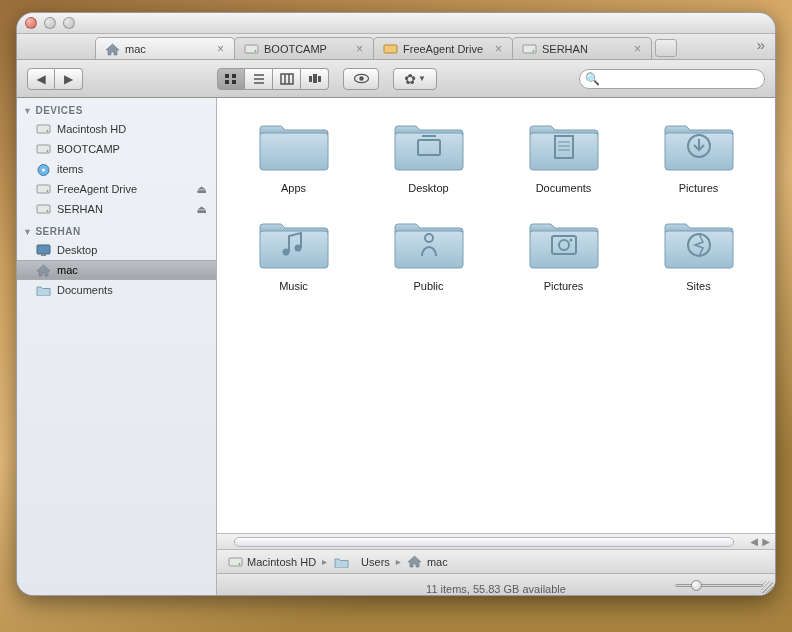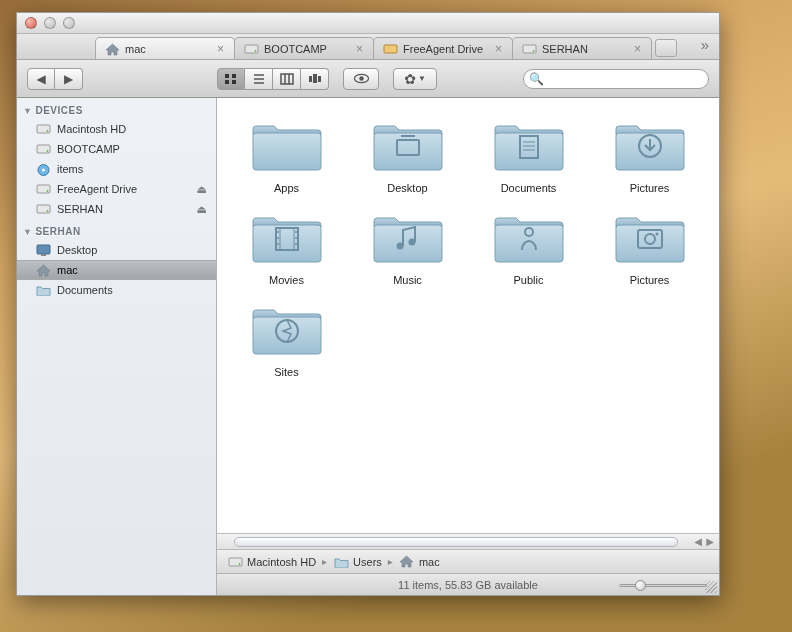--- a/index.html
+++ b/index.html
@@ -1,17 +1,17 @@
 <!DOCTYPE html>
 <html><head>
 <meta charset="utf-8">
 <style>
   * { box-sizing: border-box; margin: 0; padding: 0; font-family: "Lucida Grande", "Helvetica Neue", Arial, sans-serif; }
   body { width: 792px; height: 632px; background: linear-gradient(160deg,#9a6e3a 0%,#d6a865 30%,#e5bb7a 50%,#a7823f 80%); position: relative; overflow:hidden;}
-  .window { position:absolute; top:12px; left:16px; width:704px; height:584px; background:#c4b5fd; border:1px solid #9a9a9a; border-radius:0; box-shadow:0 6px 24px rgba(0,0,0,0.45); display:flex; flex-direction:column; overflow:hidden;}
+  .window { position:absolute; top:12px; left:16px; width:760px; height:584px; background:#c4b5fd; border:1px solid #9a9a9a; border-radius:17px; box-shadow:0 6px 24px rgba(0,0,0,0.45); display:flex; flex-direction:column; overflow:hidden;}
   
   .titlebar { height:21px; background:linear-gradient(#f4f4f4,#d9d9d9); border-bottom:1px solid #b5b5b5; display:flex; align-items:center; padding:0 8px; gap:7px;}
   .tl-btn { width:12px; height:12px; border-radius:50%; border:1px solid rgba(0,0,0,0.25);}
   .tl-close{background:radial-gradient(circle at 30% 30%,#ffb9b0,#d06050);}
   .tl-min{background:radial-gradient(circle at 30% 30%,#e8e8e8,#bdbdbd);}
   .tl-zoom{background:radial-gradient(circle at 30% 30%,#e8e8e8,#bdbdbd);}
   
   .tabstrip { height:26px; background:linear-gradient(#e9e9e9,#d3d3d3); border-bottom:1px solid #a8a8a8; display:flex; align-items:flex-end; padding-left:78px; gap:0; position:relative;}
   .tab { display:flex; align-items:center; height:22px; padding:0 8px 0 9px; font-size:11px; color:#333; background:linear-gradient(#f7f7f7,#e1e1e1); border:1px solid #a8a8a8; border-bottom:none; border-top-left-radius:5px; border-top-right-radius:5px; margin-right:-1px; cursor:default; min-width:140px; position:relative;}
   .tab.inactive{background:linear-gradient(#e2e2e2,#d0d0d0);}
@@ -42,33 +42,33 @@
   .sidebar{width:200px;background:linear-gradient(#eef1f6,#e4e8ee);border-right:1px solid #b2b2b2;overflow:auto;font-size:11px;color:#333;}
   .sb-head{display:flex;align-items:center;padding:7px 8px 3px 6px;font-size:10px;letter-spacing:0.5px;color:#6b757f;text-shadow:0 1px 0 #fff;font-weight:bold;}
   .sb-head .disclosure{margin-right:3px;color:#8a8f96;font-size:9px;}
   .sb-item{display:flex;align-items:center;padding:2px 9px 2px 18px;height:20px;cursor:default;}
   .sb-item .sb-icon{width:16px;height:14px;margin-right:6px;display:inline-flex;align-items:center;justify-content:center;}
   .sb-item.selected{background:linear-gradient(#bcbfc4,#a2a6ab);color:#000;border-top:1px solid #aaa;border-bottom:1px solid #aaa;padding-top:1px;padding-bottom:1px;}
   .sb-item .eject{margin-left:auto;color:#7a7f87;font-size:11px;}
   
   .content{flex:1;display:flex;flex-direction:column;background:#fff;}
   .icons-area{flex:1;overflow:auto;padding:18px 14px;}
-  .grid{display:grid;grid-template-columns:repeat(4,1fr);gap:14px 10px;}
+  .grid{display:grid;grid-template-columns:repeat(4,1fr);gap:20px 10px;}
   .cell{display:flex;flex-direction:column;align-items:center;font-size:11px;color:#222;cursor:default;}
   .cell .label{margin-top:6px;text-align:center;}
   .folder-svg{width:74px;height:58px;}
   .hscroll{height:16px;background:linear-gradient(#f3f3f3,#e1e1e1);border-top:1px solid #bcbcbc;display:flex;align-items:center;padding:0 3px;}
   .hscroll .thumb{height:10px;flex:1;margin:0 14px;background:linear-gradient(#fff,#dfe2e6);border:1px solid #b2b6bb;border-radius:6px;}
   .hscroll .arr{width:12px;height:12px;color:#8a8a8a;font-size:10px;text-align:center;line-height:12px;}
   
   .pathbar{height:24px;background:linear-gradient(#efefef,#dadada);border-top:1px solid #b8b8b8;display:flex;align-items:center;padding:0 10px;font-size:11px;color:#333;gap:6px;}
   .pathbar .icon{width:16px;height:14px;display:inline-flex;align-items:center;justify-content:center;}
   .pathbar .sep{color:#8a8a8a;font-size:10px;}
   
-  .statusbar{height:22px;background:linear-gradient(#e8e8e8,#d2d2d2);border-top:1px solid #b0b0b0;display:flex;align-items:center;justify-content:center;font-size:11px;color:#5c5c5c;position:relative;}
+  .statusbar{height:22px;background:linear-gradient(#e8e8e8,#d2d2d2);border-top:1px solid #b0b0b0;display:flex;align-items:flex-end;justify-content:center;font-size:11px;color:#5c5c5c;position:relative;}
   .zoom-slider{position:absolute;right:12px;top:5px;width:88px;height:12px;display:flex;align-items:center;}
   .zoom-slider .track{flex:1;height:3px;background:linear-gradient(#bbb,#eee);border:1px solid #9a9a9a;border-radius:2px;position:relative;}
   .zoom-slider .knob{position:absolute;left:18%;top:-5px;width:11px;height:11px;background:radial-gradient(circle at 30% 30%,#fff,#c9c9c9);border:1px solid #8d8d8d;border-radius:50%;}
   .grip{position:absolute;right:2px;bottom:2px;width:12px;height:12px;opacity:0.4;}
   .grip::before{content:"";position:absolute;right:0;bottom:0;width:100%;height:100%;background:repeating-linear-gradient(135deg,#666 0,#666 1px,transparent 1px,transparent 3px);}
 </style>
 </head>
 <body>
 
 <div class="window">
@@ -294,36 +294,20 @@
                   <rect x="3" y="17" width="68" height="37" rx="3" fill="url(#fgrad)" stroke="#7ba0b5"></rect>
                   <circle cx="37" cy="30" r="11" fill="none" stroke="#6d8fa3" stroke-width="2"></circle>
                   <path d="M37 23v10m-5-4l5 5 5-5" fill="none" stroke="#6d8fa3" stroke-width="2"></path>
                 </svg></div>
               <div class="label">Pictures</div>
             </div>
             <div class="cell">
               <div><svg class="folder-svg" viewBox="0 0 74 58">
                   <path d="M6 10h18l4 4h40a3 3 0 0 1 3 3v2H3v-6a3 3 0 0 1 3-3z" fill="url(#ftab)" stroke="#7ba0b5"></path>
                   <rect x="3" y="17" width="68" height="37" rx="3" fill="url(#fgrad)" stroke="#7ba0b5"></rect>
-                  <rect x="26" y="20" width="22" height="22" fill="none" stroke="#6d8fa3" stroke-width="2"></rect>
-                  <line x1="30" y1="20" x2="30" y2="42" stroke="#6d8fa3"></line>
-                  <line x1="44" y1="20" x2="44" y2="42" stroke="#6d8fa3"></line>
-                  <circle cx="28" cy="24" r="1" fill="#6d8fa3"></circle>
-                  <circle cx="28" cy="30" r="1" fill="#6d8fa3"></circle>
-                  <circle cx="28" cy="36" r="1" fill="#6d8fa3"></circle>
-                  <circle cx="46" cy="24" r="1" fill="#6d8fa3"></circle>
-                  <circle cx="46" cy="30" r="1" fill="#6d8fa3"></circle>
-                  <circle cx="46" cy="36" r="1" fill="#6d8fa3"></circle>
-                </svg></div>
-              <div class="label">Movies</div>
-            </div>
-            <div class="cell">
-              <div><svg class="folder-svg" viewBox="0 0 74 58">
-                  <path d="M6 10h18l4 4h40a3 3 0 0 1 3 3v2H3v-6a3 3 0 0 1 3-3z" fill="url(#ftab)" stroke="#7ba0b5"></path>
-                  <rect x="3" y="17" width="68" height="37" rx="3" fill="url(#fgrad)" stroke="#7ba0b5"></rect>
                   <path d="M32 38V22l12-3v15" fill="none" stroke="#6d8fa3" stroke-width="2"></path>
                   <circle cx="29" cy="38" r="3.5" fill="#6d8fa3"></circle>
                   <circle cx="41" cy="34" r="3.5" fill="#6d8fa3"></circle>
                 </svg></div>
               <div class="label">Music</div>
             </div>
             <div class="cell">
               <div><svg class="folder-svg" viewBox="0 0 74 58">
                   <path d="M6 10h18l4 4h40a3 3 0 0 1 3 3v2H3v-6a3 3 0 0 1 3-3z" fill="url(#ftab)" stroke="#7ba0b5"></path>
                   <rect x="3" y="17" width="68" height="37" rx="3" fill="url(#fgrad)" stroke="#7ba0b5"></rect>
@@ -362,21 +346,21 @@
           <span style="display: inline-flex; align-items: center; gap: 4px;">
             <span class="sb-icon icon">
               <svg width="15" height="12">
                 <rect x="1" y="2" width="13" height="8" rx="1" fill="#e7e7e7" stroke="#9a9a9a"></rect>
                 <circle cx="11.5" cy="8" r="0.9" fill="#6fae5f"></circle>
               </svg>
             </span>
             <span>Macintosh HD</span>
           </span>
           <span class="sep">▸</span>
-          <span style="display: inline-flex; align-items: center; gap: 4px;">
+          <span style="display: inline-flex; align-items: center; gap: 12px;">
             <span class="sb-icon icon">
               <svg width="15" height="12">
                 <path d="M1 3h4l1.5 1.5H14v6.5a1 1 0 0 1-1 1H2a1 1 0 0 1-1-1z" fill="#bcd4e2" stroke="#7ba0b5"></path>
               </svg>
             </span>
             <span>Users</span>
           </span>
           <span class="sep">▸</span>
           <span style="display: inline-flex; align-items: center; gap: 4px;">
             <span class="sb-icon icon">

